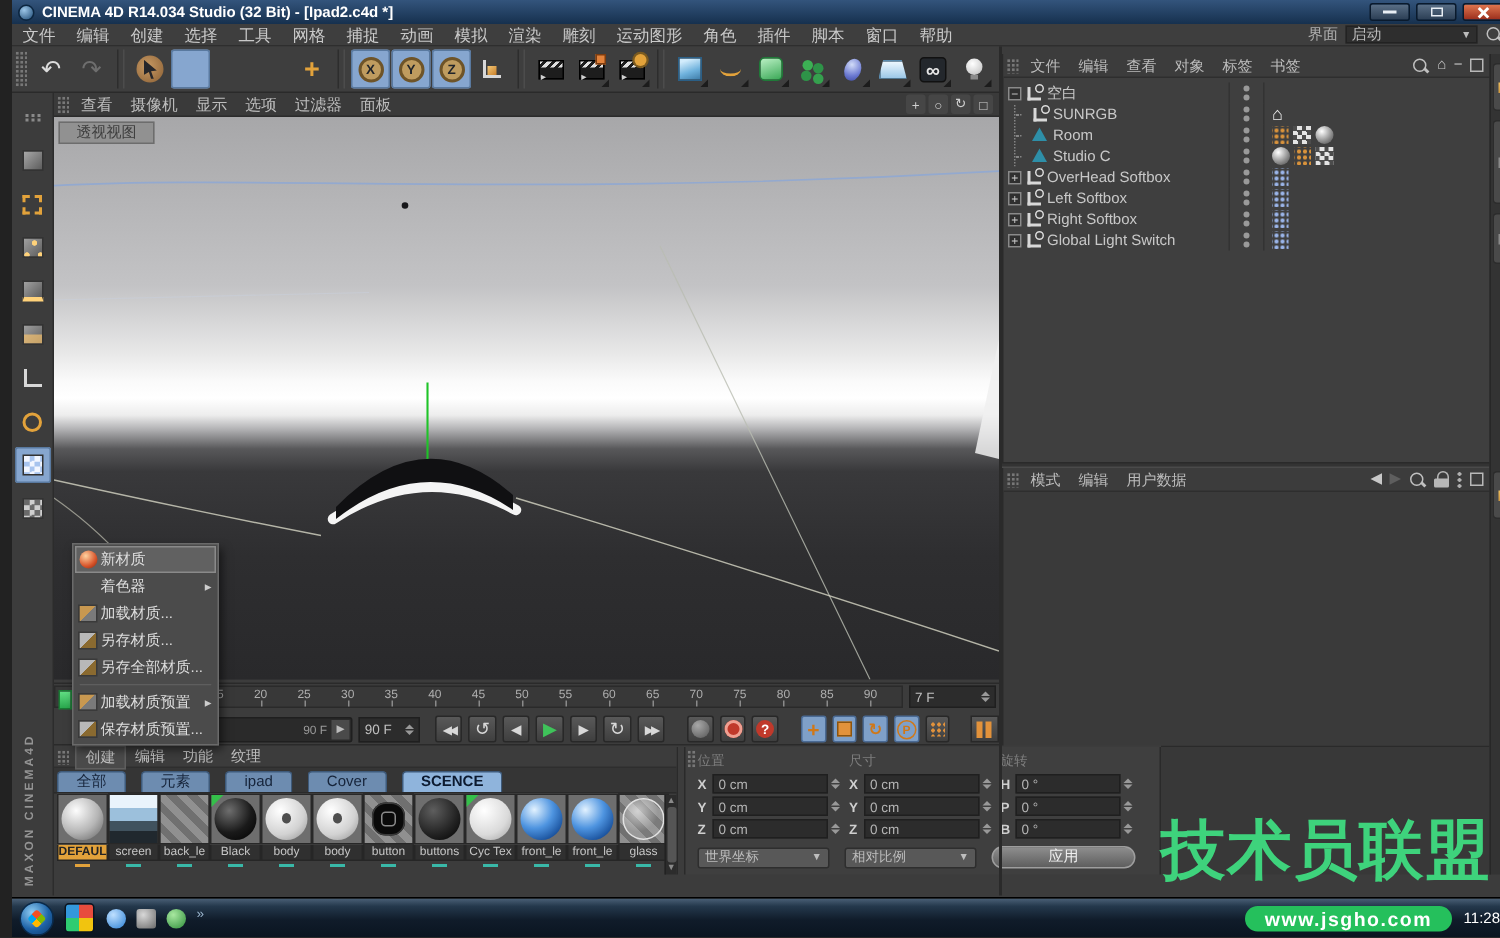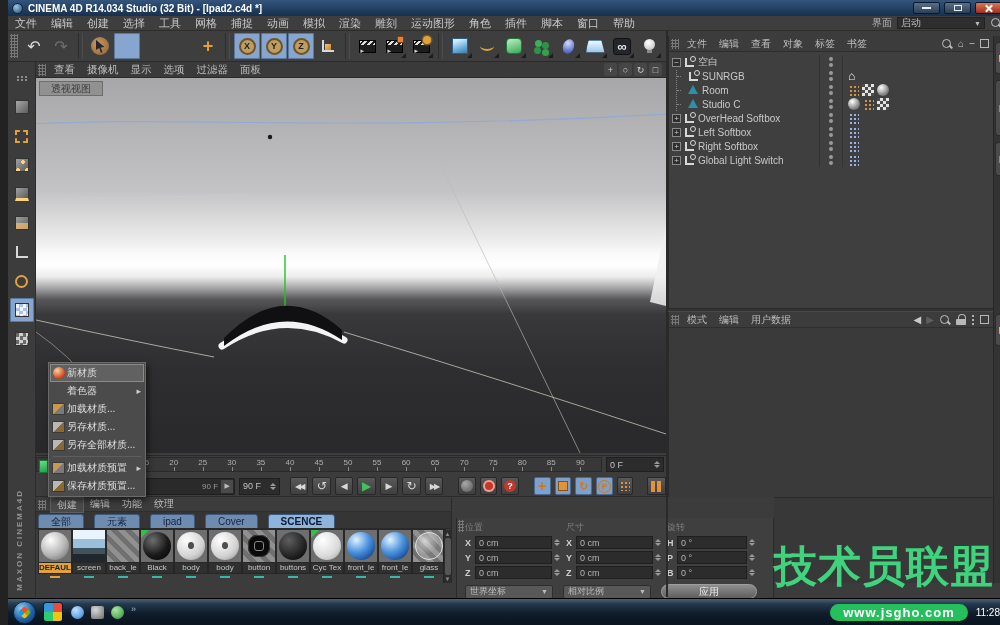--- a/index.html
+++ b/index.html
@@ -190,21 +190,21 @@
     border:1px solid #262626;border-top:none;white-space:nowrap;}
   .mname.sel{background:#e2a23b;color:#242424;font-weight:bold;}
   .mmark{width:10px;height:2px;margin:2px auto 0;background:#39b8a8;}
   .mmark.org{background:#e2a23b;}
   .mscroll{position:absolute;right:0;top:32px;width:8px;bottom:0;background:#2c2c2c;border-left:1px solid #222;
     display:flex;flex-direction:column;justify-content:space-between;align-items:center;padding:1px 0;}
   .mscroll i{color:#8a8a8a;font-size:6px;line-height:6px;}
   .mscroll .thumbbar{width:6px;flex:1;margin:1px 0;background:#555;border-radius:2px;}
 
   
-  .coordpanel{left:448px;top:518px;width:318px;height:85px;background:#3f3f3f;border-left:1px solid #2a2a2a;border-right:1px solid #2a2a2a;
+  .coordpanel{left:448px;top:498px;width:318px;height:85px;background:#3f3f3f;border-left:1px solid #2a2a2a;border-right:1px solid #2a2a2a;
     font-size:9px;color:#c0c0c0;}
   .c-head{display:flex;gap:6px;padding:3px 4px 1px 8px;color:#7e7e7e;}
   .c-head span{display:block;}
   .c-head .h1,.c-head .h2{width:95px;} .c-head .h3{width:88px;}
   .c-grid{padding:1px 4px 0 8px;}
   .c-row{display:flex;gap:6px;margin-bottom:2px;}
   .c-g{display:flex;align-items:center;gap:2px;width:95px;}
   .c-g.g3{width:88px;}
   .c-lab{width:8px;font-weight:bold;color:#cfcfcf;}
   .c-field{flex:1;height:13px;background:#2c2c2c;border:1px solid #1f1f1f;color:#b4b4b4;display:flex;align-items:center;padding:0 3px;}
@@ -550,21 +550,21 @@
         <span class="tick">55</span>
         <span class="tick">60</span>
         <span class="tick">65</span>
         <span class="tick">70</span>
         <span class="tick">75</span>
         <span class="tick">80</span>
         <span class="tick">85</span>
         <span class="tick">90</span>
       </div>
     <div class="fspin">
-      <span>0 F</span>
+      <span>7 F</span>
         <span class="spin">
           <i></i>
           <i></i>
         </span>
     </div>
     <div class="transport" id="tp-row">
       <span class="range">
         <span>90 F</span>
         <span class="rbtn">▶</span>
       </span>

